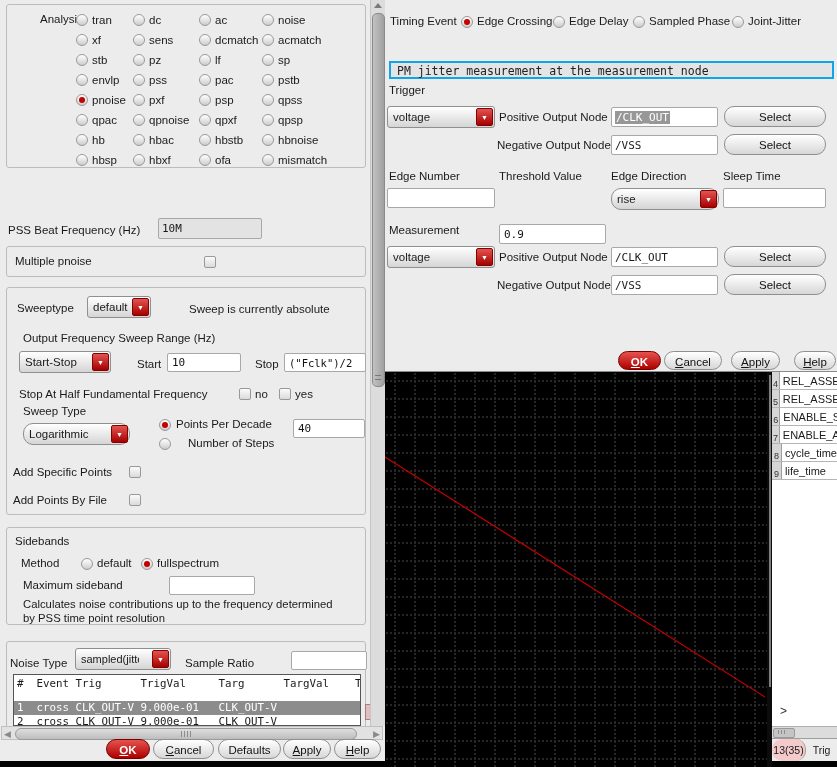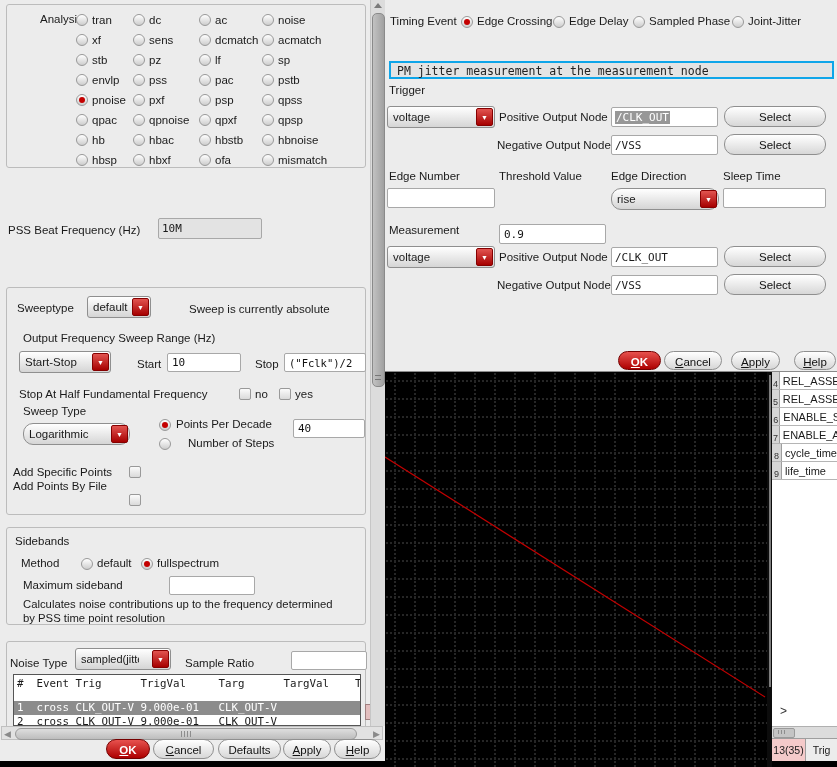--- a/index.html
+++ b/index.html
@@ -63,21 +63,21 @@
   #sidebar{position:absolute;left:772px;top:372px;width:65px;height:389px;background:#fff;box-sizing:border-box;}
   .srow{display:flex;height:18px;border-bottom:1px solid #b5b5b5;background:#fff;box-sizing:border-box;}
   .snum{width:10px;background:#d6d6d6;border-right:1px solid #9e9e9e;font-size:9px;display:flex;align-items:flex-end;justify-content:center;color:#333;box-sizing:border-box;}
   .slab{font-size:11px;padding-left:3px;display:flex;align-items:center;white-space:nowrap;overflow:hidden;}
   .more-btn{position:absolute;left:8px;top:332px;font-size:12px;color:#333;}
   .shscroll{position:absolute;left:0;top:354px;width:65px;height:12px;background:#dcdcdc;border-top:1px solid #b0b0b0;box-sizing:border-box;}
   .shthumb{position:absolute;left:1px;top:1px;width:20px;height:8px;background:#c4c4c4;border:1px solid #9a9a9a;border-radius:2px;}
   .shthumb .grip{position:absolute;left:4px;top:1px;width:8px;height:4px;background:repeating-linear-gradient(90deg,#8d8d8d 0 1px,transparent 1px 3px);}
   .tabs{position:absolute;left:0;top:366px;width:65px;height:23px;display:flex;background:#ececec;border-top:1px solid #9e9e9e;box-sizing:border-box;}
   .tab{display:flex;align-items:center;justify-content:center;font-size:10.5px;box-sizing:border-box;height:100%;}
-  .tab.pink{width:34px;background:#f4caca;border-right:1px solid #9e9e9e;}
+  .tab.pink{width:34px;background:#f4caca;border-right:1px solid #9e9e9e;border-radius:10px;}
   .tab.plain{flex:1;}
 </style>
 </head>
 <body>
 
 <div id="screen">
 
   <div id="left-dialog">
 
     <div class="grp" style="left:6px;top:4px;width:360px;height:164px;"></div>
@@ -213,20 +213,24 @@
           <span>mismatch</span>
         </label>
     </div>
 
 
     <span class="lbl" style="left:8px;top:224px;">PSS Beat Frequency (Hz)</span>
     <div class="field" style="left:158px;top:218px;width:104px;height:21px;background:#e3e3e3;">
         <span>10M</span>
       </div>
 
+    <div class="grp" style="left:6px;top:246px;width:360px;height:31px;">
+      <span class="lbl" style="left:8px;top:8px;">Multiple pnoise</span>
+      <span class="cb" style="left:197px;top:9px;"></span>
+    </div>
 
     <div class="grp" style="left:6px;top:287px;width:360px;height:228px;">
       <span class="lbl" style="left:10px;top:14px;">Sweeptype</span>
       <div class="dd" style="left:80px;top:8px;width:64px;height:22px;">
         <span class="dd-label">default</span>
         <span class="dd-btn">▼</span>
       </div>
       <span class="lbl" style="left:182px;top:15px;">Sweep is currently absolute</span>
 
       <span class="lbl" style="left:16px;top:44px;">Output Frequency Sweep Range (Hz)</span>
@@ -252,21 +256,21 @@
         <span class="dd-btn">▼</span>
       </div>
       <span class="radio sel" style="position:absolute;left:152px;top:131px;"></span>
       <span class="lbl" style="left:169px;top:130px;text-align:right;">Points Per Decade</span>
       <span class="radio" style="position:absolute;left:152px;top:150px;"></span>
       <span class="lbl" style="left:169px;top:149px;padding-left:12px;">Number of Steps</span>
       <input class="inp" style="left: 286px; top: 131px; width: 72px;" value="40">
 
       <span class="lbl" style="left:6px;top:178px;">Add Specific Points</span>
       <span class="cb" style="left:122px;top:178px;"></span>
-      <span class="lbl" style="left:6px;top:192px;">Add Points By File</span>
+      <span class="lbl" style="left:6px;top:206px;">Add Points By File</span>
       <span class="cb" style="left:122px;top:206px;"></span>
     </div>
 
     <div class="grp" style="left:6px;top:527px;width:360px;height:98px;">
       <span class="lbl" style="left:8px;top:7px;">Sidebands</span>
       <span class="lbl" style="left:14px;top:29px;">Method</span>
       <span class="radio" style="position:absolute;left:74px;top:30px;"></span>
       <span class="lbl" style="left:90px;top:29px;">default</span>
       <span class="radio sel" style="position:absolute;left:134px;top:30px;"></span>
       <span class="lbl" style="left:150px;top:29px;">fullspectrum</span>

